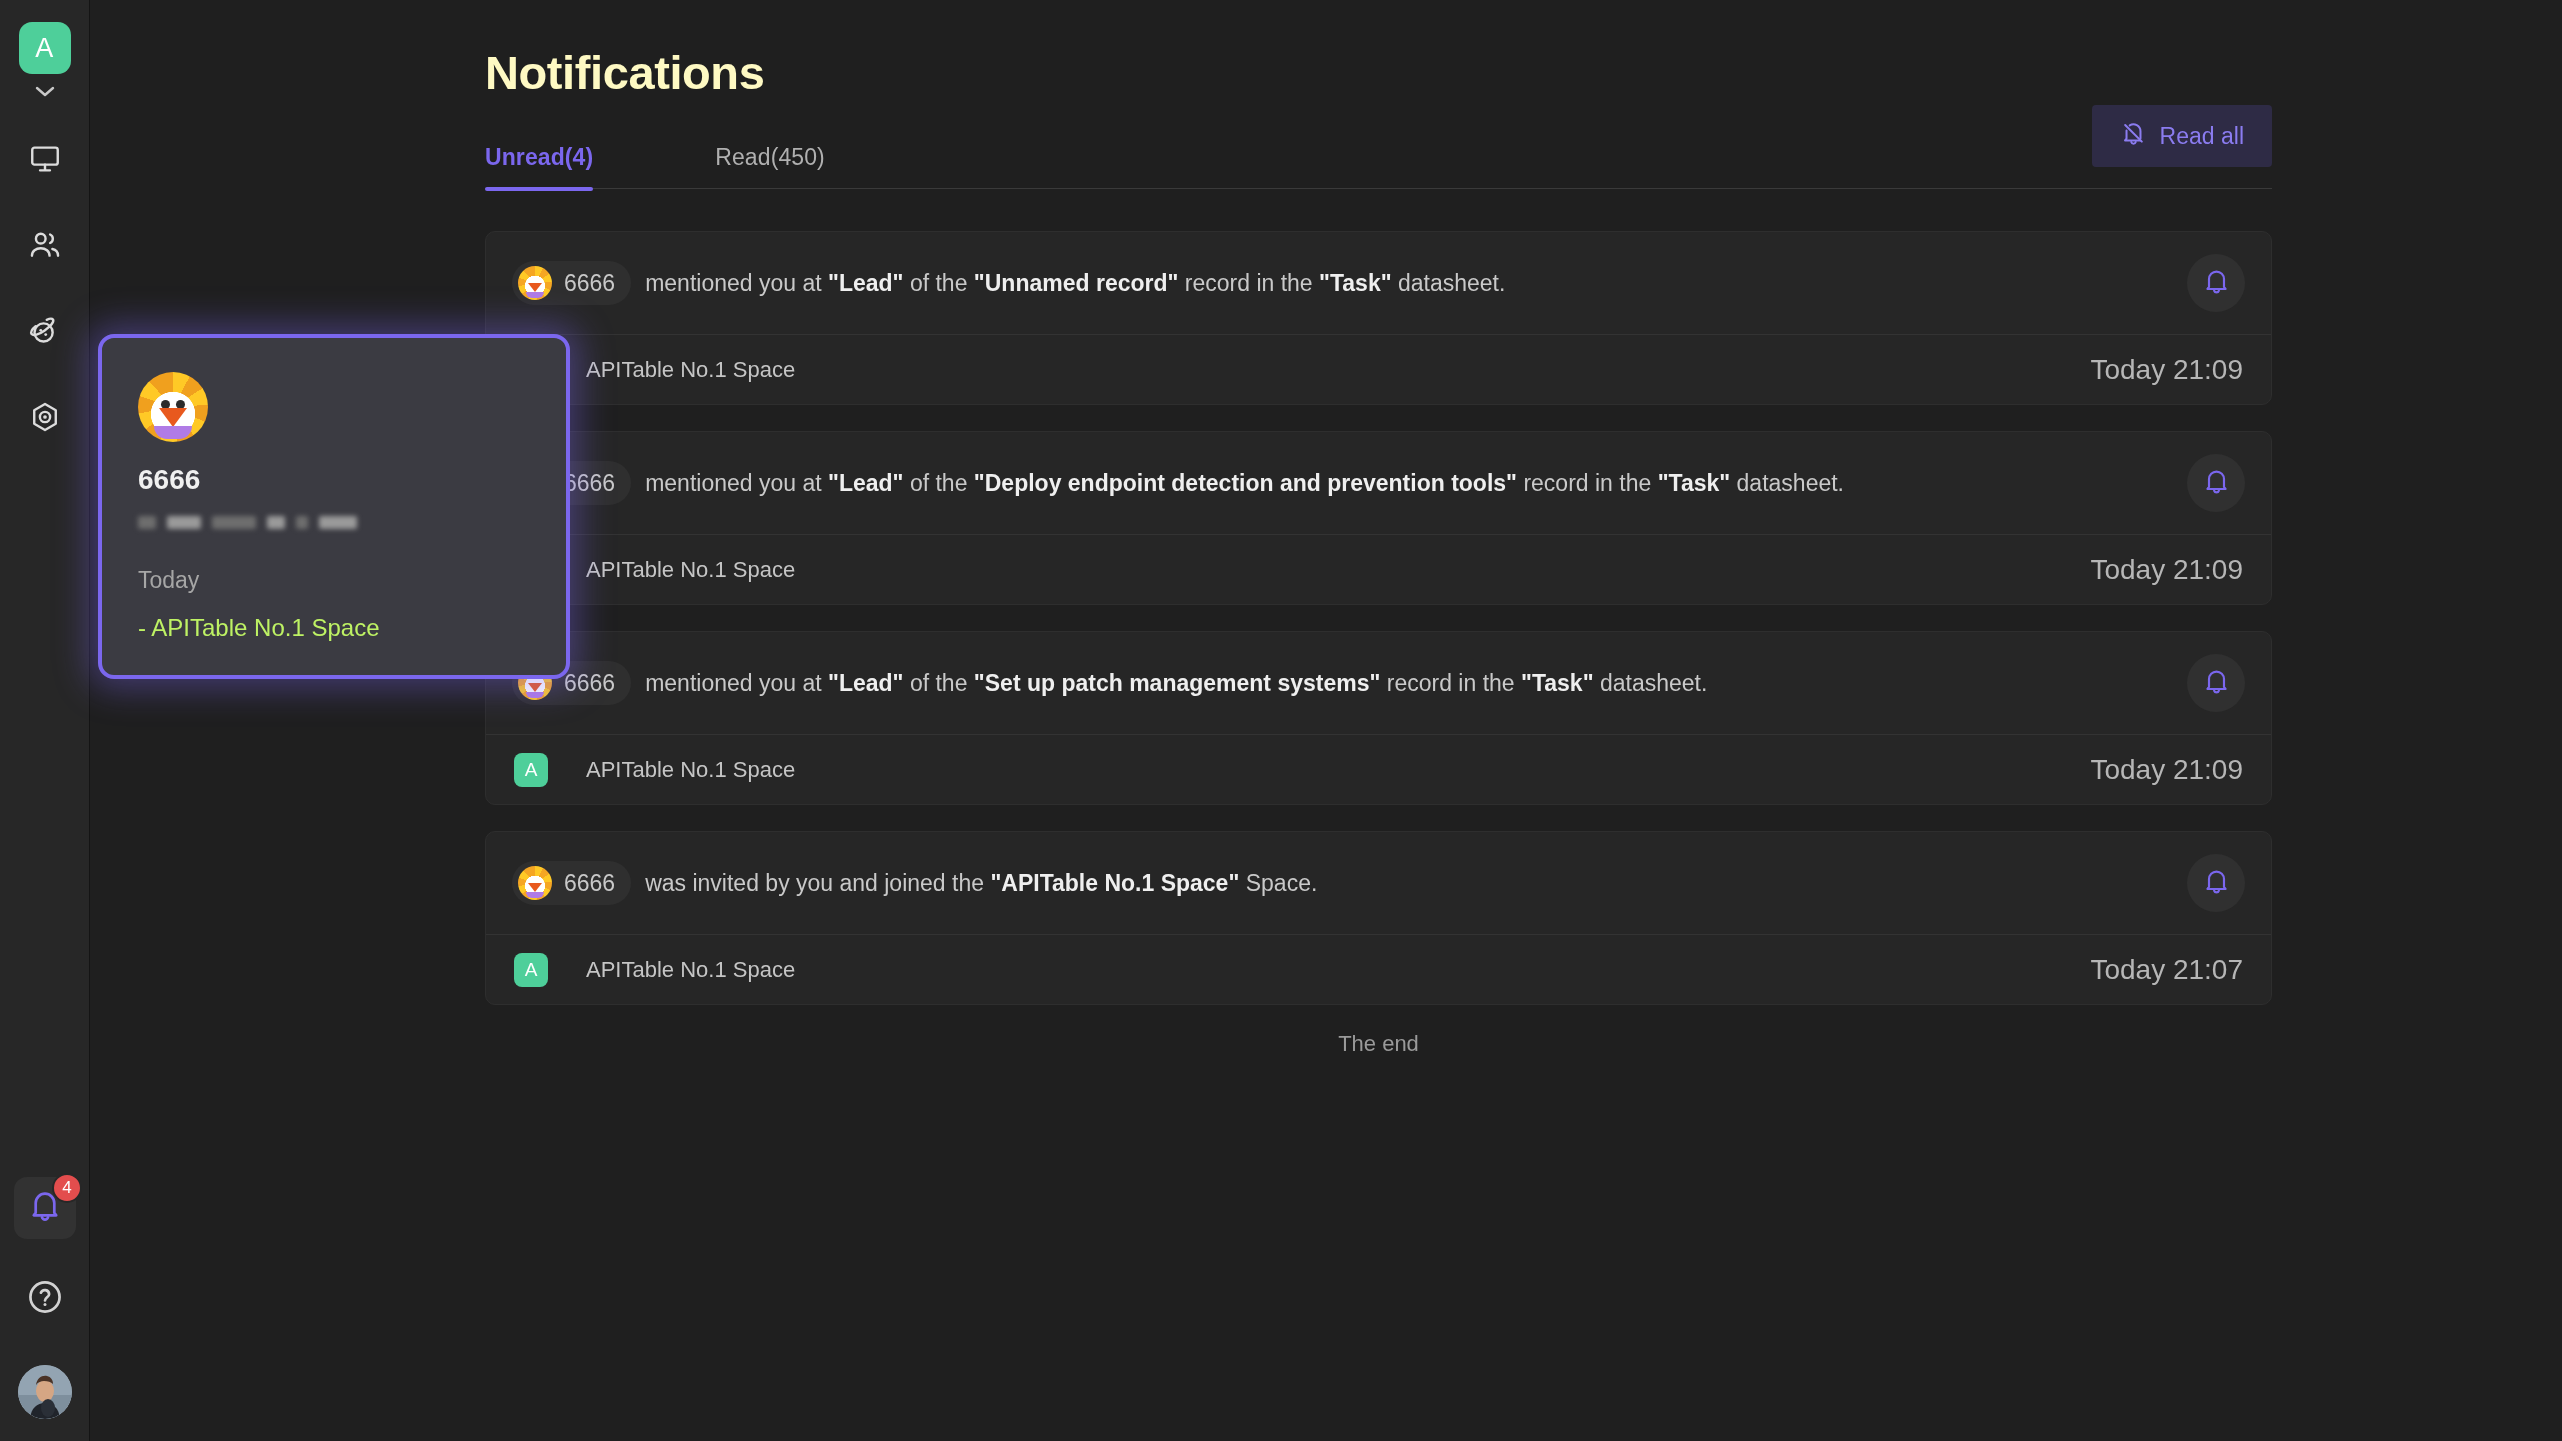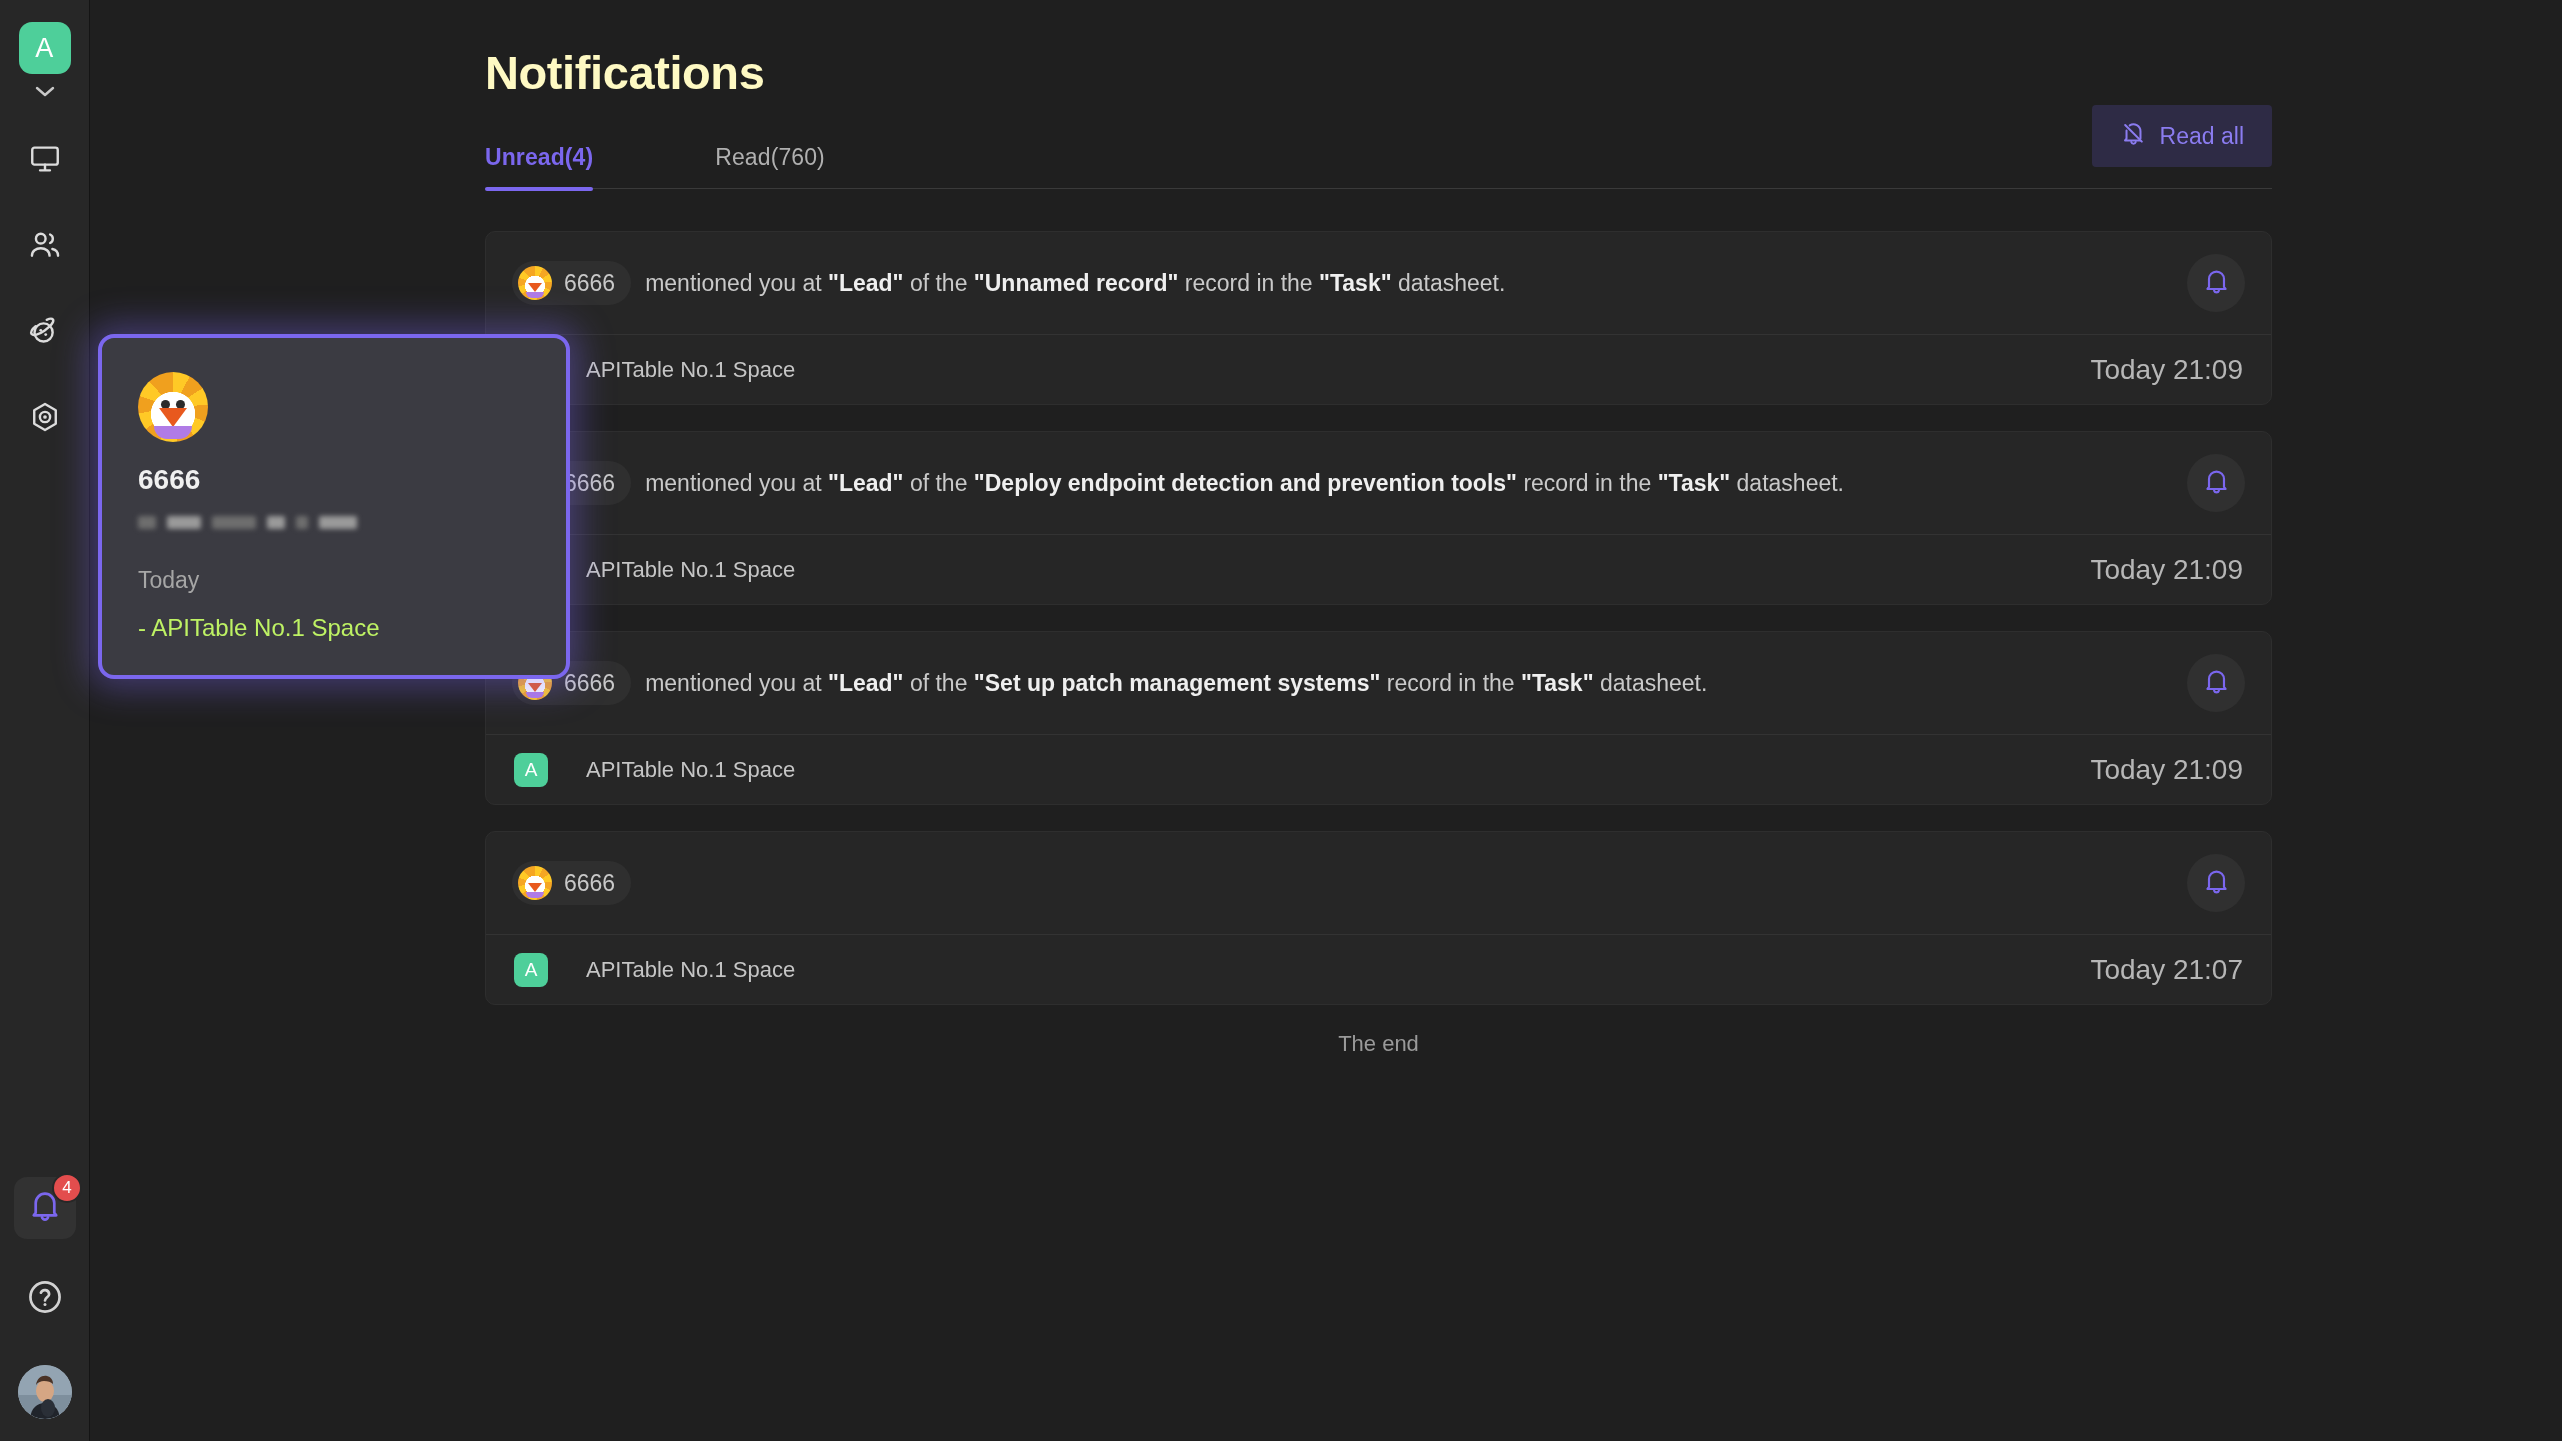--- a/index.html
+++ b/index.html
@@ -304,21 +304,21 @@
     </div>
   </div>
 
   <div class="main">
     <div class="page-title">Notifications</div>
 
     <div class="tabs-row">
       <div class="tabs-underline"></div>
       <div class="tabs">
         <div class="tab active">Unread(4)</div>
-        <div class="tab">Read(760)</div>
+        <div class="tab">Read(450)</div>
       </div>
       <button class="read-all-btn">
         <span>
           <svg width="27" height="27" viewBox="0 0 24 24" fill="none" stroke="#8b7cf0" stroke-width="1.8" stroke-linecap="round" stroke-linejoin="round">
             <path d="M18.2 16.5V10a6.2 6.2 0 0 0-9.6-5.2"></path>
             <path d="M5.8 9.3V16.5l-1.3 1.7h13.7"></path>
             <path d="M10 19.6a2.1 2.1 0 0 0 4 0"></path>
             <path d="M4.6 4.4l14.8 14.8"></path>
           </svg>
         </span>
@@ -393,20 +393,21 @@
             <span class="time">Today 21:09</span>
           </div>
         </div>
         <div class="card">
           <div class="card-body">
             <div class="msg">
               <span class="user-chip">
                 <span class="chick"></span>
                 <span class="uname">6666</span>
               </span>
+              <span><span>was invited by you and joined the </span><b>"APITable No.1 Space"</b><span> Space.</span></span>
             </div>
             <button class="bell-btn">
               <span><svg width="29" height="29" viewBox="0 0 24 24" fill="none" stroke="#7b67ee" stroke-width="1.8" stroke-linecap="round" stroke-linejoin="round">
                   <path d="M18.2 16.5V10a6.2 6.2 0 1 0-12.4 0v6.5l-1.3 1.7h15z"></path>
                   <path d="M10 19.6a2.1 2.1 0 0 0 4 0"></path>
                 </svg></span>
             </button>
           </div>
           <div class="card-foot">
             <span class="space-avatar">A</span>

